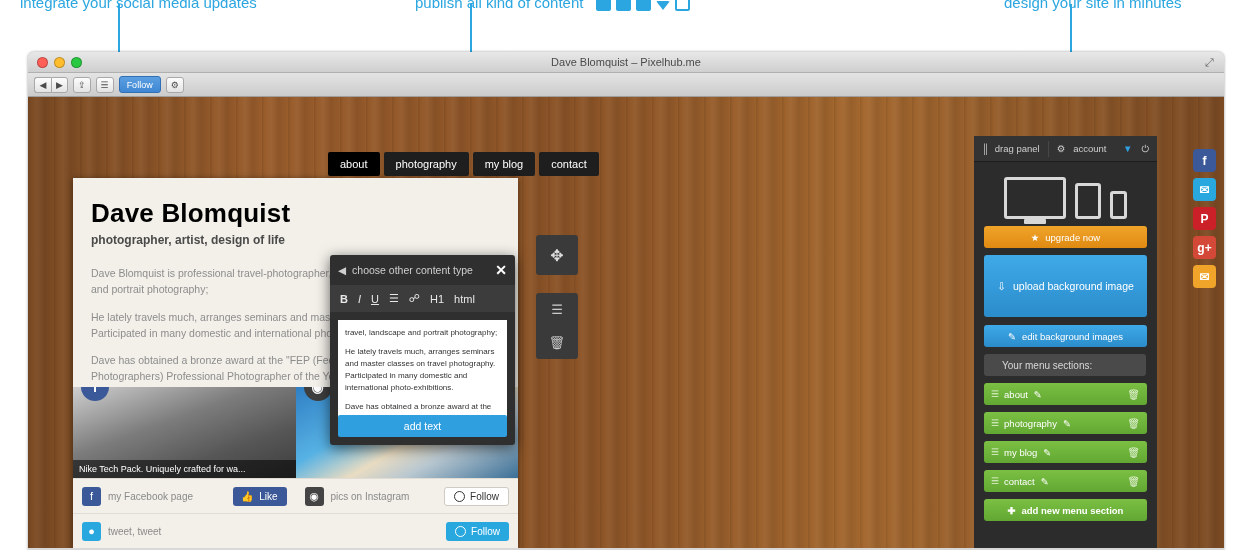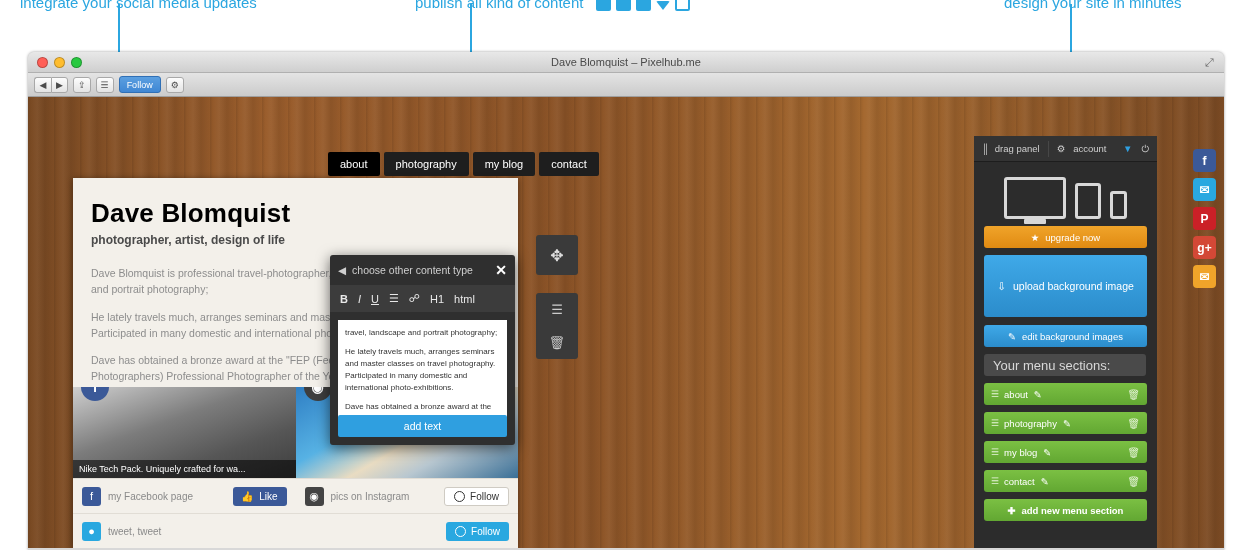--- a/index.html
+++ b/index.html
@@ -244,22 +244,22 @@
   .btn-orange { background: linear-gradient(#f0a42a,#e08a12); }
   .btn-blue-big {
     margin: 4px 10px 8px 10px; height: 62px; border-radius: 3px;
     background: linear-gradient(#3fa9e8,#2b8ccb);
     display: flex; align-items: center; justify-content: center; gap: 7px;
     color: #fff; font-size: 10.5px;
   }
   .btn-blue { background: linear-gradient(#3fa9e8,#2b8ccb); }
   .rp-label {
     margin: 0 11px 7px 10px; height: 22px; border-radius: 3px;
-    background: #4a4a4a; color: #d8d8d8; font-size: 13px;
-    display: flex; align-items: center; padding-left: 9px;
+    background: #4a4a4a; color: #d8d8d8; font-size: 10px;
+    display: flex; align-items: center; padding-left: 18px;
   }
   .menu-row {
     margin: 0 10px 7px 10px; height: 22px; border-radius: 3px;
     background: linear-gradient(#7bc043,#62a732);
     display: flex; align-items: center; padding: 0 7px; gap: 6px;
     color: #fff; font-size: 9.5px;
   }
   .menu-row .grip { letter-spacing: -1px; font-size: 9px; color: #e6f3d9; }
   .menu-row .trash { margin-left: auto; font-size: 10px; color: #e8f5dc; }
   .menu-row.add { background: linear-gradient(#7bc043,#62a732); justify-content: center; font-weight: bold; }

